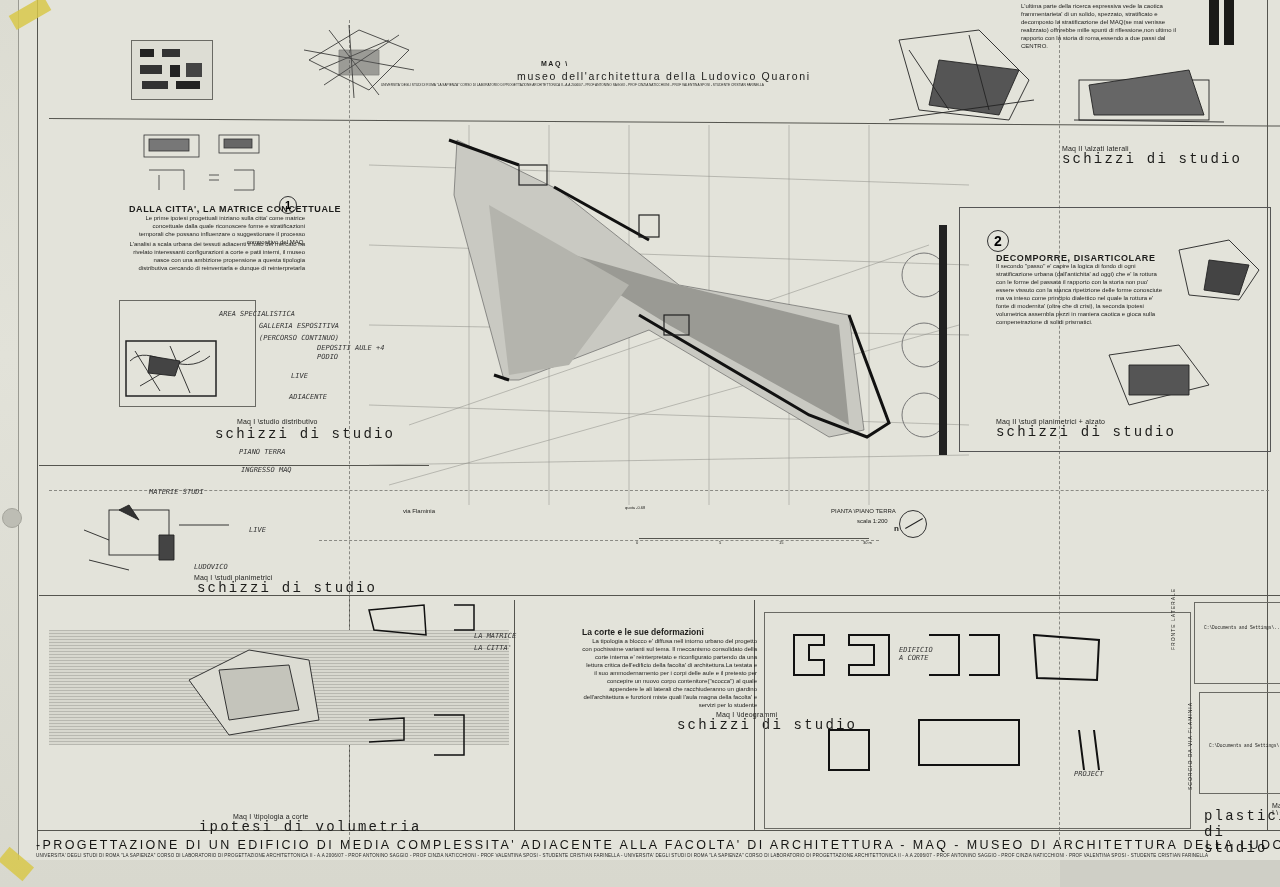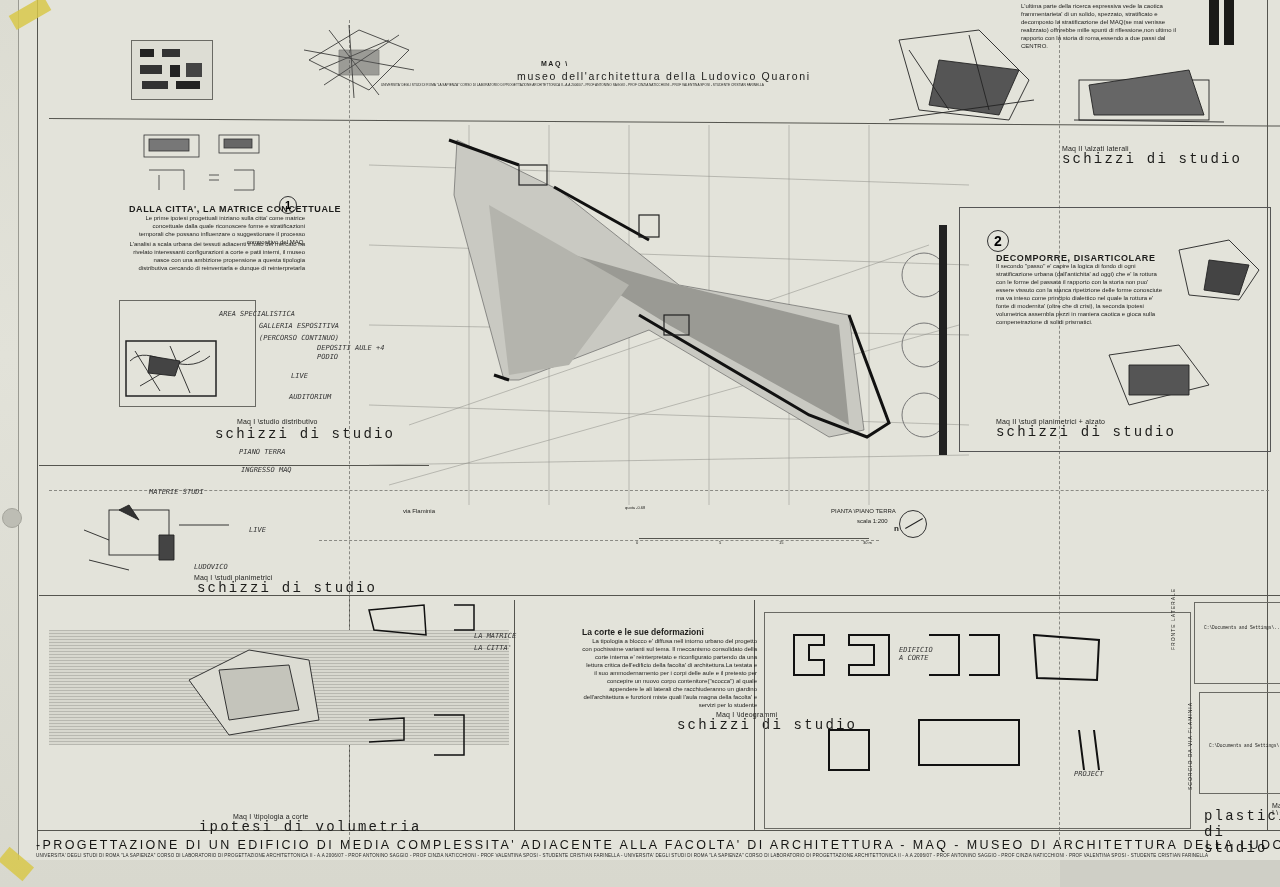--- a/index.html
+++ b/index.html
@@ -86,21 +86,21 @@
         <rect x="6" y="40" width="90" height="55" stroke-width="1.5"></rect>
             <path d="M10 60 C30 40,60 80,90 55 M20 85 L80 50 M15 50 L40 90 M50 45 L70 92"></path>
         <path d="M30 55 L60 60 L55 75 L28 72 Z" fill="#444"></path>
           </g>
         </svg>
     </div>
     <div class="hand" style="left:200px;top:310px;width:150px;line-height:9px;">AREA SPECIALISTICA</div>
     <div class="hand" style="left:240px;top:320px;width:120px;line-height:12px;">GALLERIA ESPOSITIVA (PERCORSO CONTINUO)</div>
     <div class="hand" style="left:286px;top:344px;width:70px;line-height:9px;margin-left:12px;">DEPOSITI AULE +4 PODIO</div>
     <div class="hand" style="left:272px;top:372px;">LIVE</div>
-    <div class="hand" style="left:270px;top:393px;">AUDITORIUM</div>
+    <div class="hand" style="left:270px;top:393px;">ADIACENTE</div>
     <div class="txt maq" style="left:218px;top:418px;">Maq I \studio distributivo</div>
     <div class="txt schizzi" style="left:196px;top:426px;">schizzi di studio</div>
     <div class="hand" style="left:220px;top:448px;">PIANO TERRA</div>
     <div class="hand" style="left:222px;top:466px;">INGRESSO MAQ</div>
     <div class="hand" style="left:130px;top:488px;">MATERIE STUDI</div>
 
     <svg class="sketch" style="left:60px;top:500px;" width="170" height="75">
       <g stroke="#222" fill="none" stroke-width="0.9">
         <rect x="30" y="10" width="60" height="45"></rect>
           <path d="M40 10 L60 20 L50 5 Z" fill="#333"></path>

